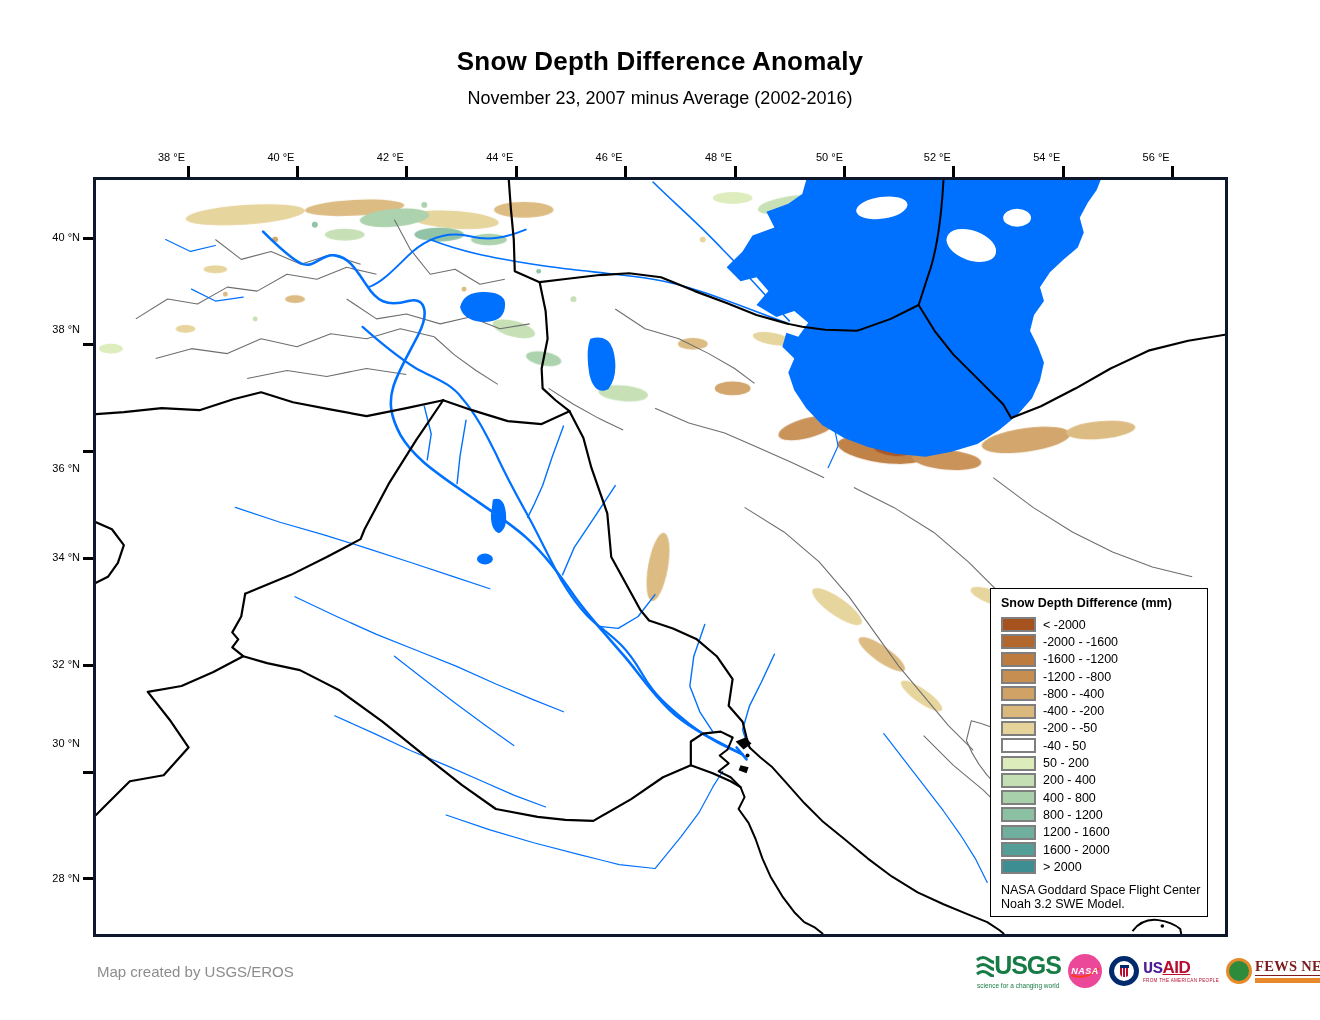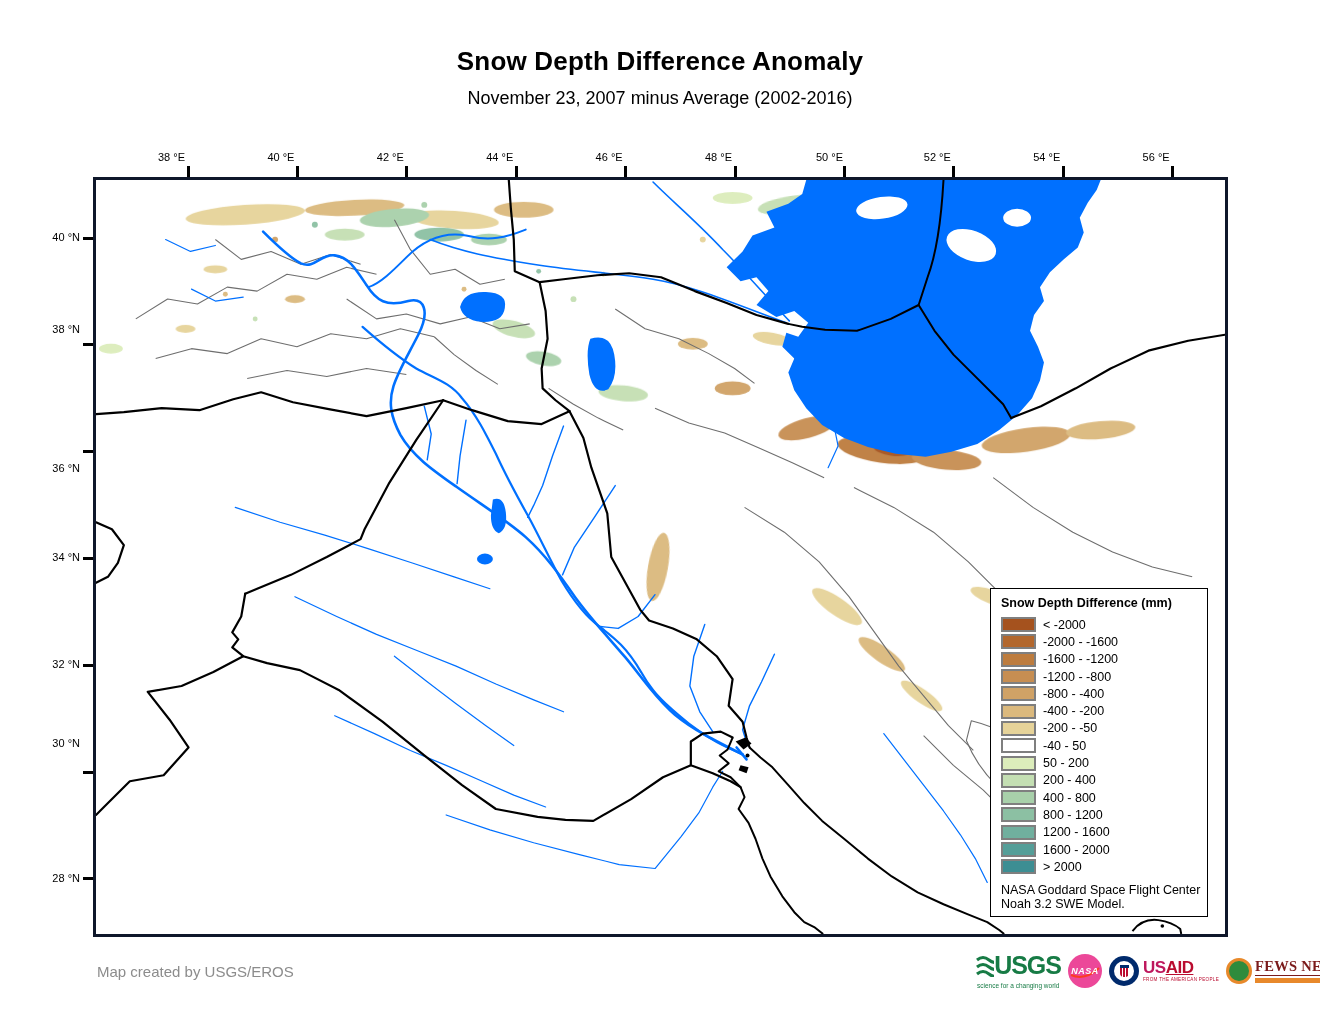--- a/index.html
+++ b/index.html
@@ -33,21 +33,21 @@
   .nasa-text{color:#fff;font-weight:700;font-style:italic;font-size:9px;letter-spacing:0.5px;z-index:2;}
   .nasa svg{position:absolute;left:0;top:0;}
   .usaid{display:flex;align-items:center;gap:4px;flex:none;}
   .usaid-seal{width:30px;height:30px;border-radius:50%;background:#002a6c;position:relative;flex:none;}
   .usaid-inner{position:absolute;left:5px;top:5px;width:20px;height:20px;border-radius:50%;background:#fff;}
   .usaid-shield{position:absolute;left:10.5px;top:9px;width:9px;height:12px;border-radius:0 0 4px 4px;
                 background:repeating-linear-gradient(90deg,#ba0c2f 0 1.5px,#fff 1.5px 3px);
                 border-top:3px solid #002a6c;box-sizing:border-box;}
   .usaid-right{display:flex;flex-direction:column;line-height:1;}
   .usaid-word{font-size:17px;font-weight:800;letter-spacing:-0.5px;}
-  .usaid-us{color:#be185d;}
+  .usaid-us{color:#4c1d95;font-family:Liberation Mono, monospace;}
   .usaid-aid{color:#ba0c2f;text-decoration:underline;}
   .usaid-tag{font-size:4.6px;color:#ba0c2f;letter-spacing:0.3px;margin-top:2px;white-space:nowrap;}
   .fews{display:flex;align-items:center;gap:3px;flex:none;}
   .fews-globe{width:26px;height:26px;border-radius:50%;background:#2e8b3c;
               border:3px solid #e8892b;box-sizing:border-box;flex:none;}
   .fews-right{display:flex;flex-direction:column;line-height:1;}
   .fews-word{font-family:"Liberation Serif",serif;font-weight:700;font-size:14.5px;color:#7b1b1b;
              border-bottom:1px solid #7b1b1b;padding-bottom:1px;letter-spacing:0.3px;white-space:nowrap;}
   .fews-bar{height:5px;background:#e8892b;margin-top:2px;width:100%;}
 </style>

